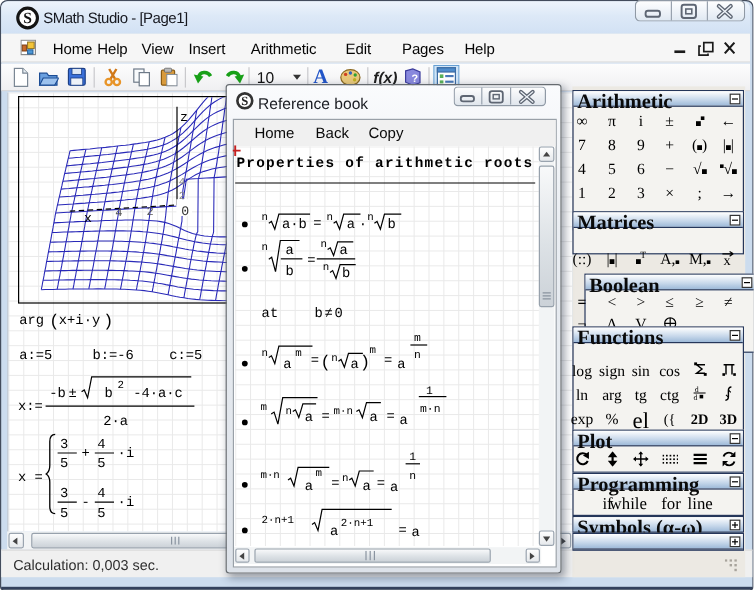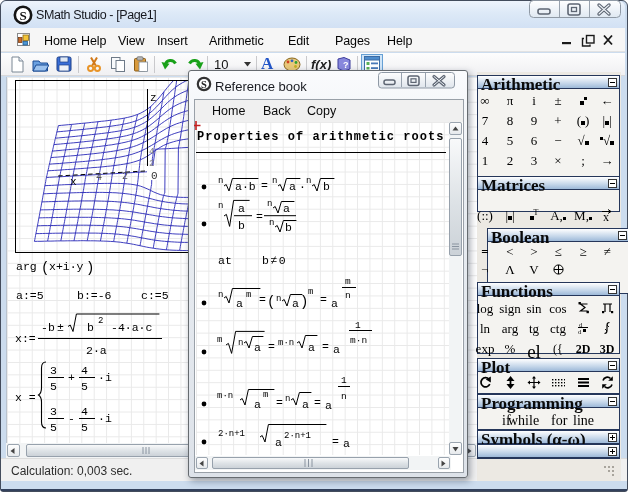--- a/index.html
+++ b/index.html
@@ -327,21 +327,21 @@
 <div class="cell" style="left:546px;top:244px;font-size:13px">≤</div>
 <div class="cell" style="left:571px;top:244px;font-size:13px">≥</div>
 <div class="cell" style="left:595px;top:244px;font-size:13px">≠</div>
 <div class="cell" style="left:473px;top:262px;font-size:13px">¬</div>
 <div class="cell" style="left:498px;top:262px;font-size:13px">Λ</div>
 <div class="cell" style="left:522px;top:262px;font-size:13px">V</div>
 <div class="cell" style="left:546px;top:262px;font-size:13px"><svg width="11" height="11" viewBox="0 0 11 11" style="vertical-align:-1px">
       <circle cx="5.5" cy="5.5" r="4.6" fill="none" stroke="#000"></circle>
       <path d="M5.5 1 v9 M1 5.5 h9" stroke="#000"></path>
     </svg></div>
-<div class="sect abs" style="left:477px;top:282px;height:72px">
+<div class="sect abs" style="left:477px;top:272px;height:96px">
     <div class="shead">
       <b>Functions</b>
       <div class="cbox">
         <i></i>
       </div>
     </div>
   </div>
 <div class="cell" style="left:473px;top:301px;font-size:13px">log</div>
 <div class="cell" style="left:498px;top:301px;font-size:13px">sign</div>
 <div class="cell" style="left:522px;top:301px;font-size:13px">sin</div>

